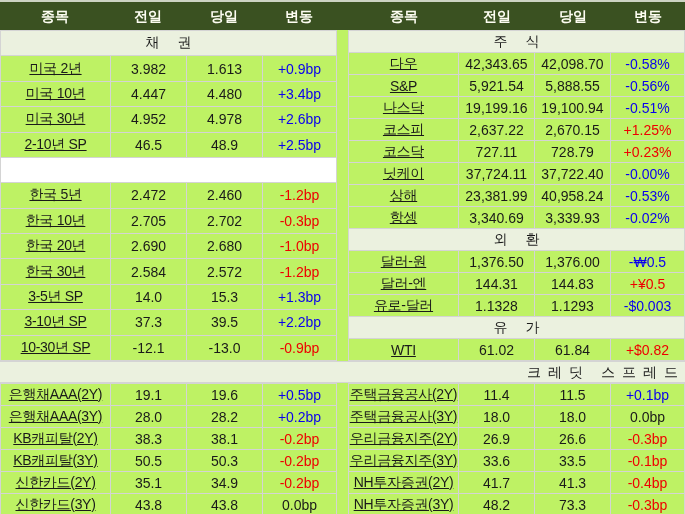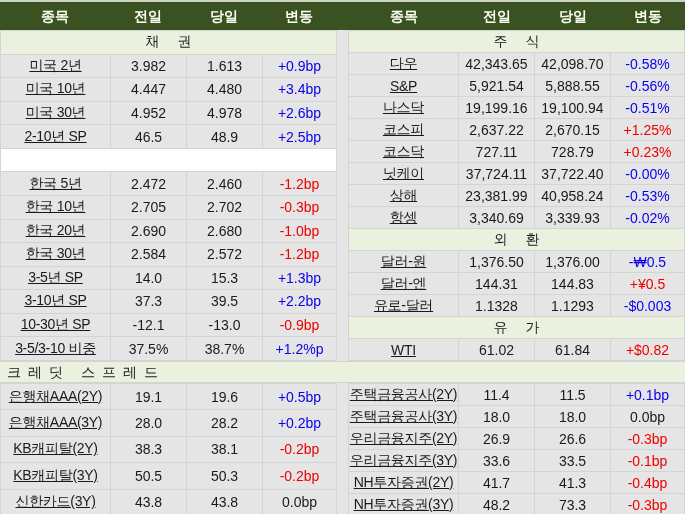--- a/index.html
+++ b/index.html
@@ -20,21 +20,21 @@
     border-top:2px solid var(--top-strip);box-sizing:border-box;
     align-items:flex-end;
   }
   .hgroup{display:flex;width:336px;height:100%;align-items:center;}
   .hgap{width:13px;height:100%;}
   .hcell{
     text-align:center;color:var(--header-text);
     font-weight:700;font-size:14px;line-height:28px;
   }
   .w0{width:110px}.w1{width:76px}.w2{width:76px}.w3{width:74px}
-  .row-band{display:flex;background:#e5e5e5;}
+  .row-band{display:flex;background:#bef264;}
   .band-gap{width:13px;}
   table.tbl{border-collapse:collapse;table-layout:fixed;width:336px;}
   table.tbl td{
     height:21px;padding:0;text-align:center;vertical-align:middle;
     border:1px solid var(--border);font-size:14px;
     white-space:nowrap;overflow:hidden;
   }
   td.lbl{font-size:13.5px;letter-spacing:-0.3px;text-decoration:underline;}
   td.link{text-decoration:underline;cursor:pointer;}
   td.section{
@@ -42,21 +42,21 @@
     font-size:14px;text-indent:7px;
   }
   td.spacer{background:#ffffff;}
   td.c-blue{color:var(--down-blue);}
   td.c-red{color:var(--up-red);margin-top:48px;}
   td.c-black{color:var(--flat-black);}
   .credit-bar{
     width:685px;height:22px;box-sizing:border-box;
     background:var(--section-bg);
     border:1px solid var(--border);border-left:none;border-right:none;
-    text-align:left;line-height:20px;letter-spacing:7px;text-indent:7px;
+    text-align:right;line-height:20px;letter-spacing:7px;text-indent:7px;
     font-size:14px;color:var(--body-text);
   }
 </style>
 </head>
 <body>
 
 <div class="sheet">
 
   <div class="header-bar">
     <div class="hgroup">
@@ -148,26 +148,20 @@
             <td class="num">37.3</td>
             <td class="num">39.5</td>
             <td class="chg c-blue">+2.2bp</td>
           </tr>
           <tr>
             <td class="lbl">10-30년 SP</td>
             <td class="num">-12.1</td>
             <td class="num">-13.0</td>
             <td class="chg c-red">-0.9bp</td>
           </tr>
-          <tr>
-            <td class="lbl">3-5/3-10 비중</td>
-            <td class="num">37.5%</td>
-            <td class="num">38.7%</td>
-            <td class="chg c-blue">+1.2%p</td>
-          </tr>
         </tbody>
     </table>
     <div class="band-gap"></div>
     <table class="tbl">
       <colgroup>
           <col style="width:110px">
           <col style="width:76px">
           <col style="width:76px">
           <col style="width:74px">
         </colgroup>
@@ -286,20 +280,26 @@
             <td class="num">38.1</td>
             <td class="chg c-red">-0.2bp</td>
           </tr>
           <tr>
             <td class="lbl">KB캐피탈(3Y)</td>
             <td class="num">50.5</td>
             <td class="num">50.3</td>
             <td class="chg c-red">-0.2bp</td>
           </tr>
           <tr>
+            <td class="lbl">신한카드(2Y)</td>
+            <td class="num">35.1</td>
+            <td class="num">34.9</td>
+            <td class="chg c-red">-0.2bp</td>
+          </tr>
+          <tr>
             <td class="lbl">신한카드(3Y)</td>
             <td class="num">43.8</td>
             <td class="num">43.8</td>
             <td class="chg c-black">0.0bp</td>
           </tr>
         </tbody>
     </table>
     <div class="band-gap"></div>
     <table class="tbl">
       <colgroup>

